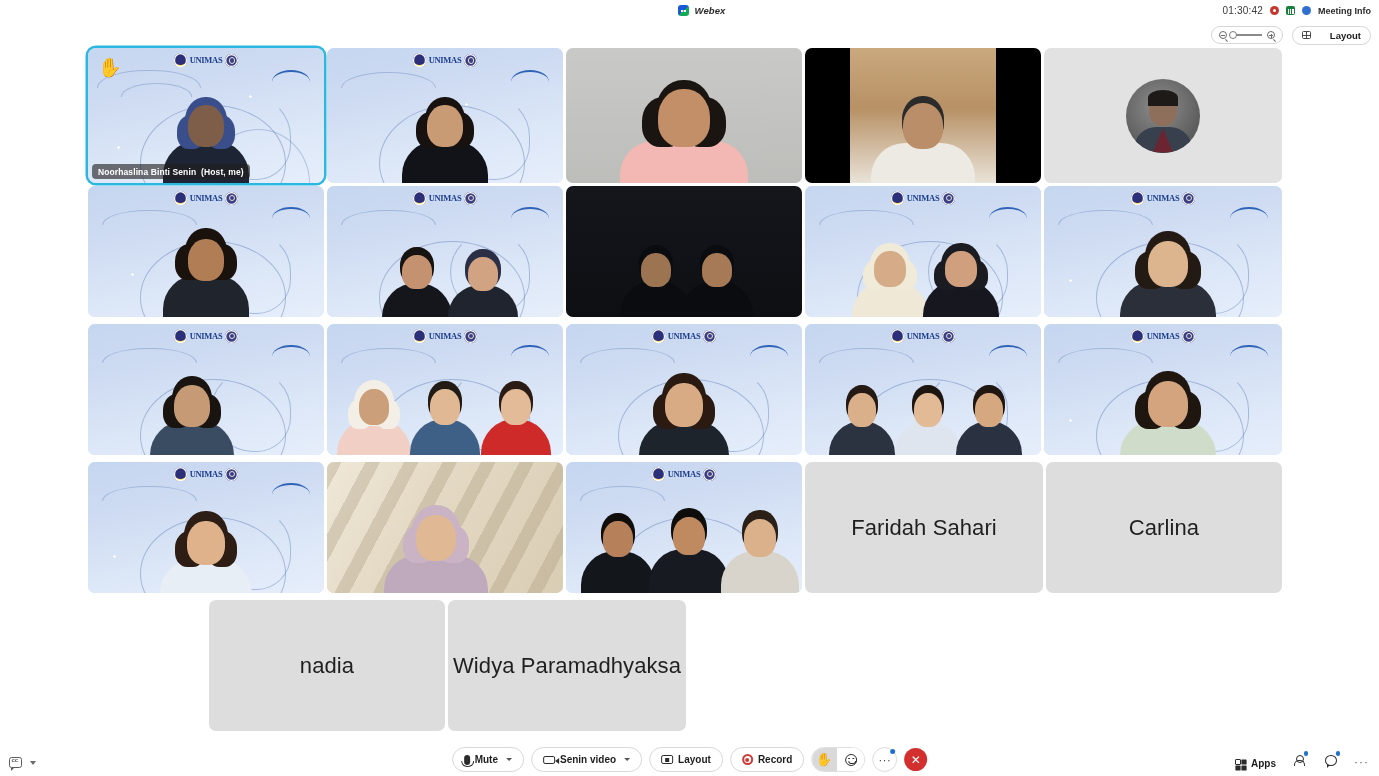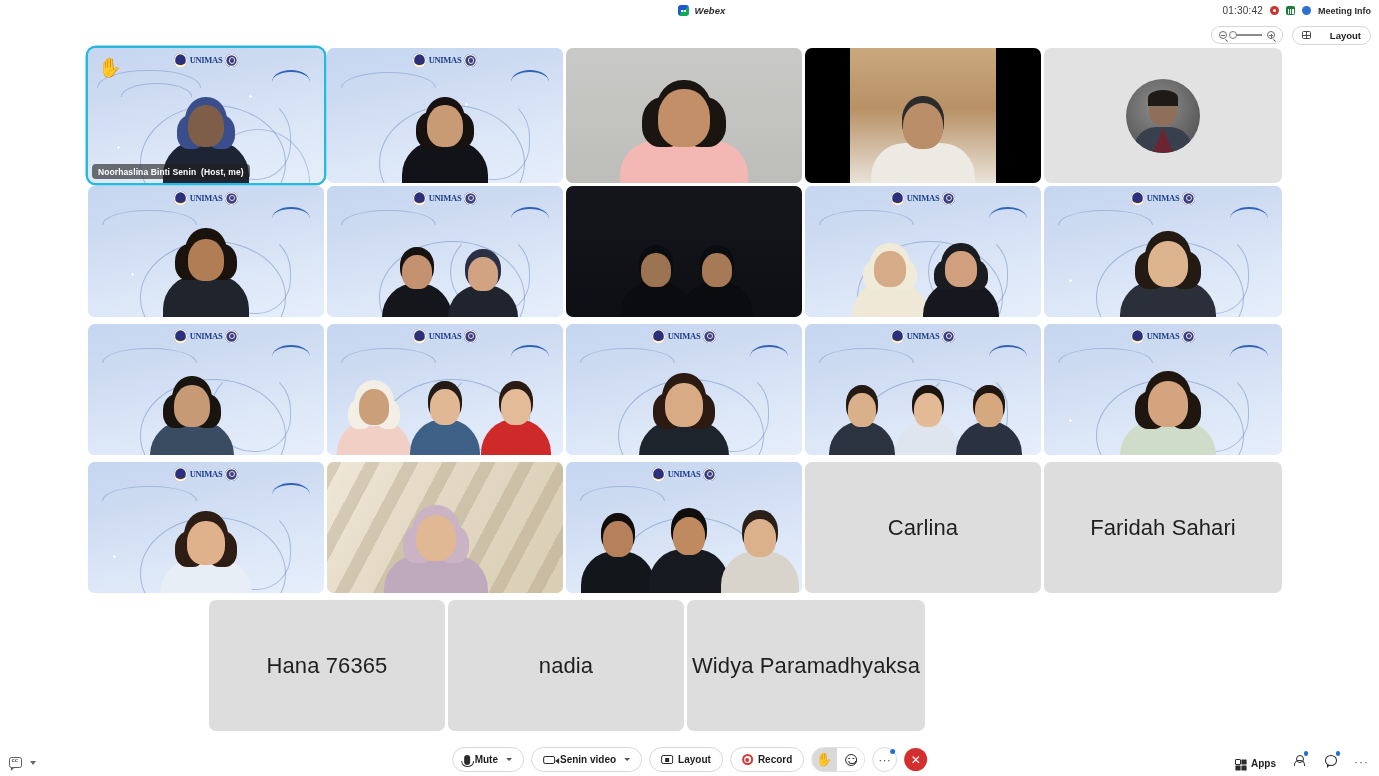--- a/index.html
+++ b/index.html
@@ -557,32 +557,29 @@
         </div>
         <div class="person" style="left:52%;">
           <div class="p-head" style="width:32px;height:38px;background:#c08a60;box-shadow:0 -7px 0 2px #0f0d0c;"></div>
           <div class="p-body" style="width:80px;height:44px;background:#171a20;"></div>
         </div>
         <div class="person" style="left:82%;">
           <div class="p-head" style="width:32px;height:38px;background:#dbb18c;box-shadow:0 -7px 0 2px #2b2018;"></div>
           <div class="p-body" style="width:78px;height:42px;background:#d9d4cb;"></div>
         </div>
       </div>
+      <div class="tile placeholder" style="width:238px;height:131px;">
+        <span class="ph-name">Faridah Sahari</span>
+      </div>
       <div class="tile placeholder" style="width:236px;height:131px;">
         <span class="ph-name">Carlina</span>
       </div>
-      <div class="tile placeholder" style="width:238px;height:131px;">
-        <span class="ph-name">Faridah Sahari</span>
-      </div>
     </div>
 
     <div class="row" style="left:209px; top:552px;">
-      <div class="tile placeholder" style="width:236px;height:131px;">
-        <span class="ph-name">Hana 76365</span>
-      </div>
       <div class="tile placeholder" style="width:236px;height:131px;">
         <span class="ph-name">nadia</span>
       </div>
       <div class="tile placeholder" style="width:238px;height:131px;">
         <span class="ph-name">Widya Paramadhyaksa</span>
       </div>
     </div>
   </div>
 
   <div class="toolbar">

